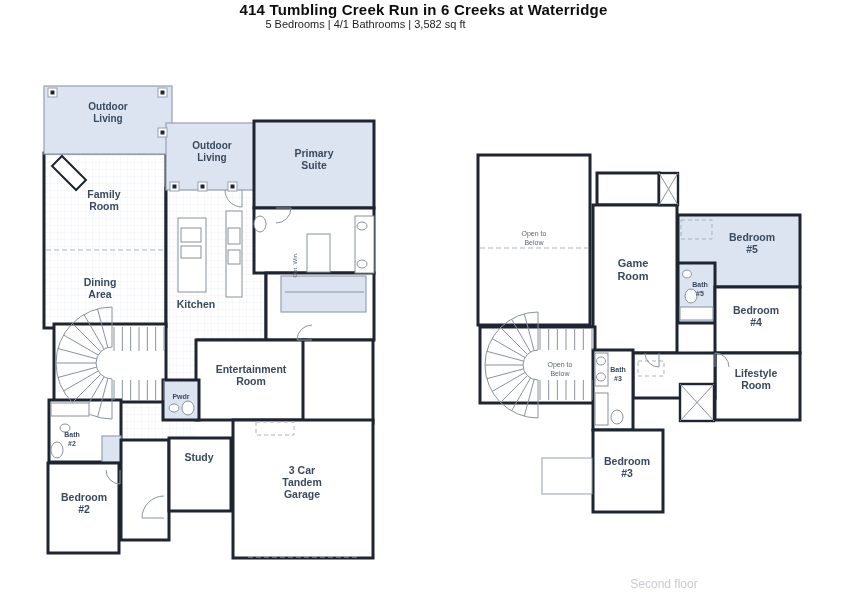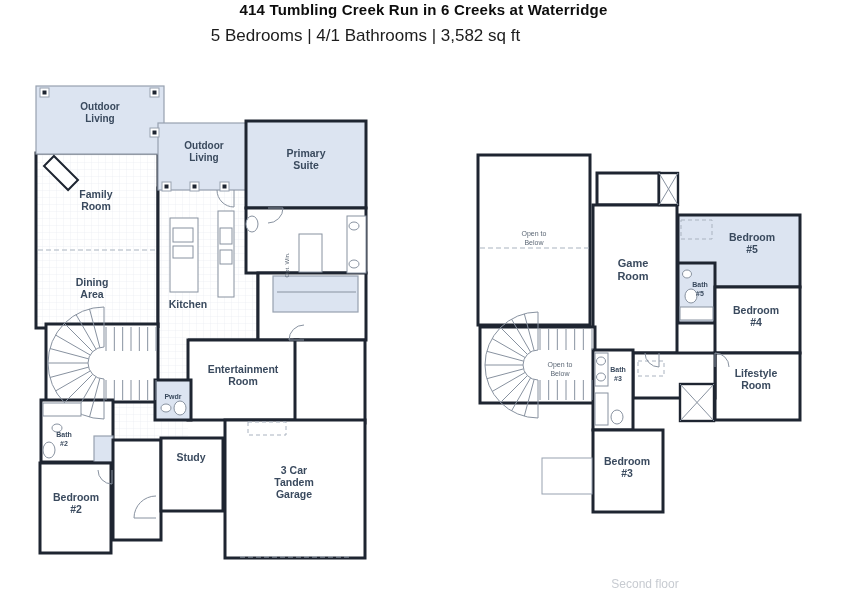--- a/index.html
+++ b/index.html
@@ -1,27 +1,27 @@
 <!DOCTYPE html>
 <html><head>
 <meta charset="utf-8">
 <style>
   html,body{margin:0;padding:0;background:#fff;}
   .canvas{position:relative;width:847px;height:600px;background:#ffffff;overflow:hidden;
           font-family:"Liberation Sans", sans-serif;}
   .title{position:absolute;left:0;top:1px;width:847px;text-align:center;
          font-size:15px;font-weight:700;color:#0d0d0d;letter-spacing:.2px;}
-  .subtitle{position:absolute;left:0;top:26px;width:731px;text-align:center;
-            font-size:17px;color:#1c1c1c;}
+  .subtitle{position:absolute;left:0;top:18px;width:731px;text-align:center;
+            font-size:11px;color:#1c1c1c;}
   .plan{position:absolute;}
-  .plan1{left:28px;top:78px;}
+  .plan1{left:36px;top:78px;}
   .plan2{left:460px;top:140px;}
   .caption{position:absolute;width:360px;text-align:center;font-size:12px;color:#c7cbd1;}
   .caption1{left:40px;top:586px;}
-  .caption2{left:465px;top:577px;}
+  .caption2{left:484px;top:577px;}
   svg text{font-family:"Liberation Sans", sans-serif;}
 </style>
 </head>
 <body>
 
 <div class="canvas">
   <div class="title">414 Tumbling Creek Run in 6 Creeks at Waterridge</div>
   <div class="subtitle">5 Bedrooms | 4/1 Bathrooms | 3,582 sq ft</div>
   <div class="plan plan1"><svg viewBox="0 0 360 500" width="360" height="500">
         <defs>

